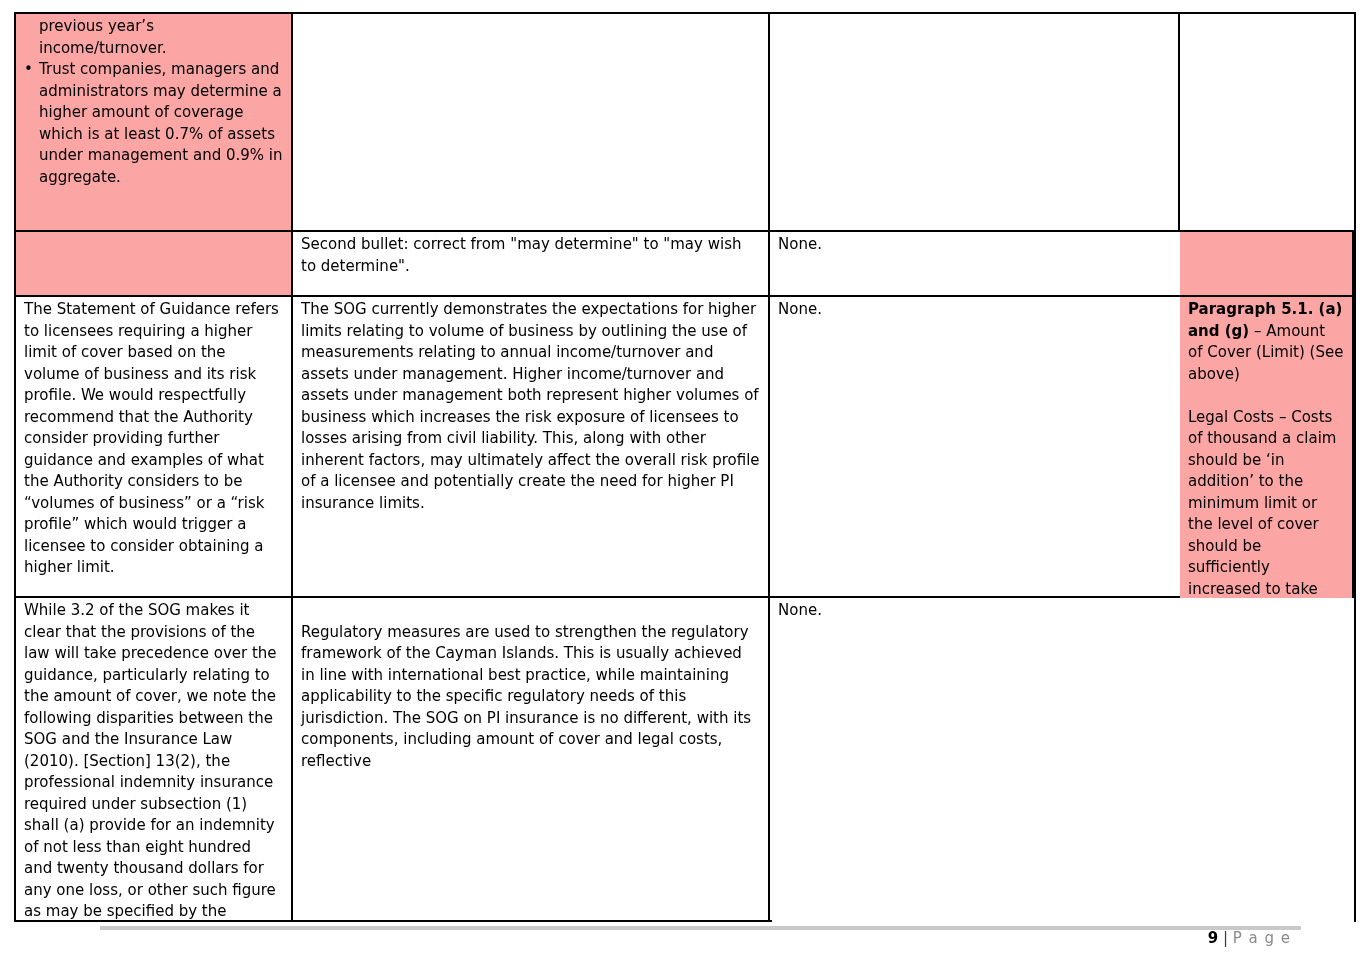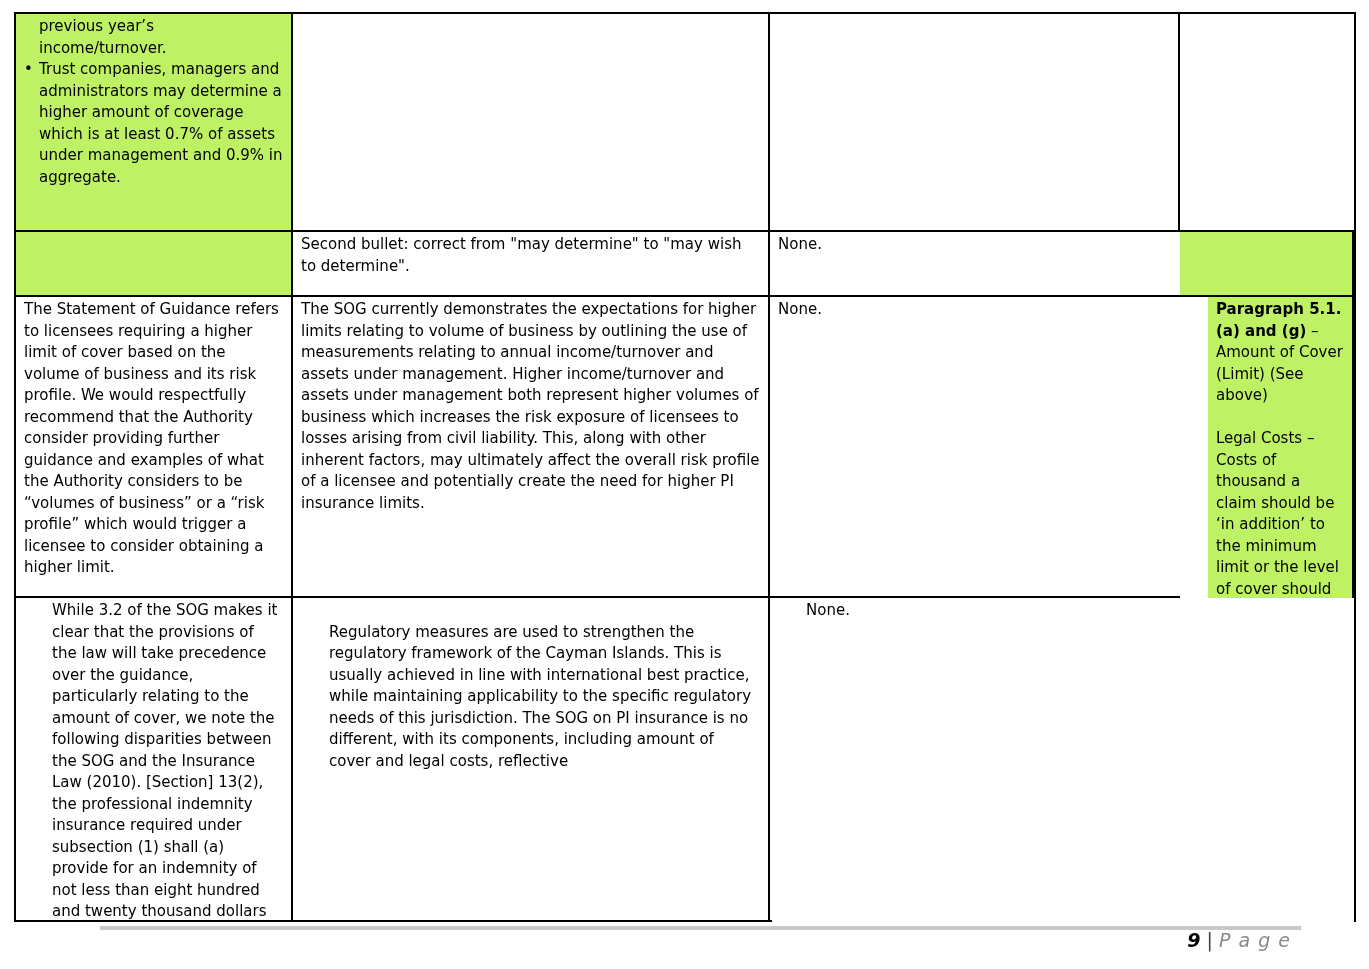--- a/index.html
+++ b/index.html
@@ -26,22 +26,22 @@
   }
   .cell {
     padding: 2px 8px 2px 8px;
     font-size: 15px;
     line-height: 21.5px;
     border-right: 2px solid #000;
     border-bottom: 2px solid #000;
     overflow: hidden;
   }
   .cell.last-col { border-right: none; }
-  .cell.last-row { border-bottom: none; margin-left: 28px; }
-  .cell.topic { background: #bef264; padding-left: 8px; }
+  .cell.last-row { border-bottom: none; }
+  .cell.topic { background: #fca5a5; padding-left: 8px; }
   .spacer { height: 21.5px; }
   
   .cont-line { padding-left: 15px; }
   .bullet-item { position: relative; padding-left: 15px; }
   .bullet-item .bullet-marker {
     position: absolute; left: 0; top: 0;
   }
   
   .heading-bold { font-weight: bold; }
   
@@ -56,23 +56,22 @@
   }
   .gray-bar {
     position: absolute;
     left: 100px; top: 926px;
     width: 1201px; height: 4px;
     background: #c9c9c9;
   }
   .footer {
     position: absolute;
     top: 929px; right: 78px;
-    font-size: 19px;
+    font-size: 15px;
     white-space: pre;
-    font-style: italic;
   }
   .footer .page-num { color: #000; font-weight: bold; }
   .footer .pipe { color: #3f3f3f; }
   .footer .page-label { color: #8a8a8a; letter-spacing: 1px; }
 </style>
 </head>
 <body>
 
 <div class="doc-table">
 

